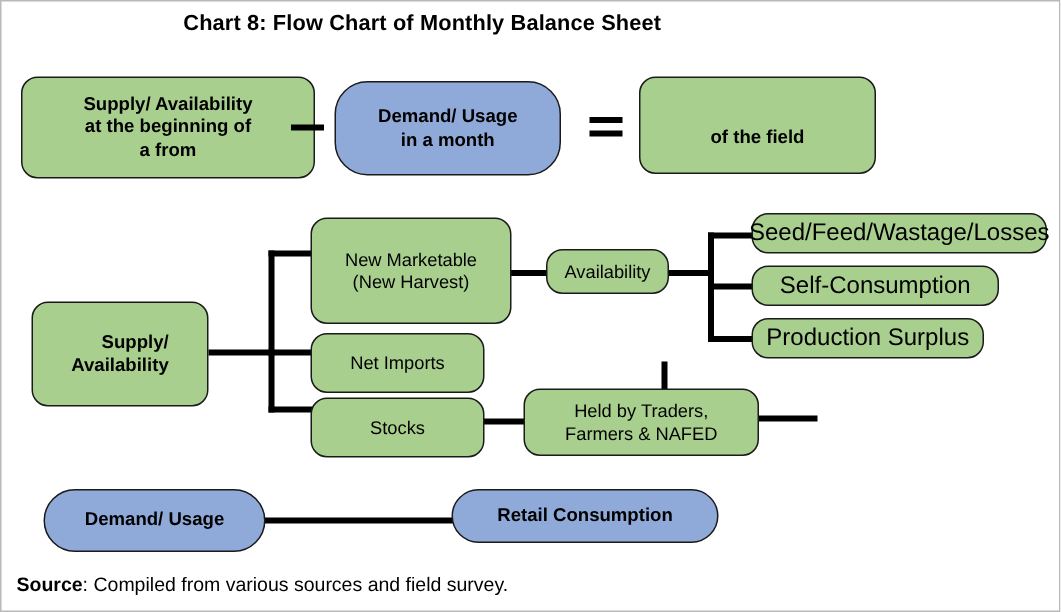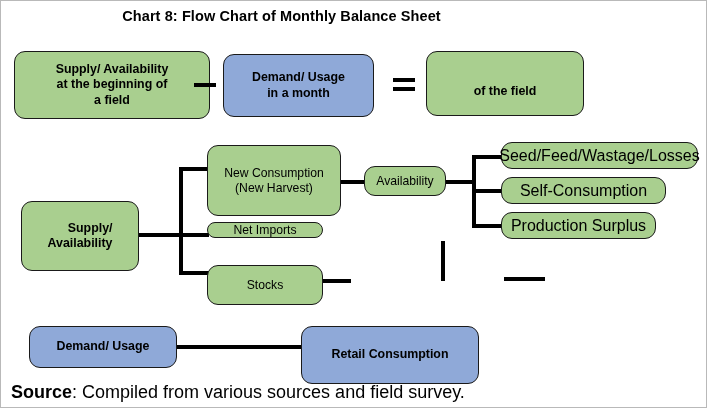--- a/index.html
+++ b/index.html
@@ -37,21 +37,21 @@
     border-radius: 11px;
     display: flex;
     align-items: center;
     justify-content: center;
     text-align: center;
     color: #000000;
     line-height: 1.22;
     padding: 2px 4px;
   }
   .green { background: #a9cf8f; }
-  .blue  { background: #8fa9d8; }
+  .blue  { background: #8fa9d8; border-radius: 22px; }
   .bold  { font-weight: bold; }
   .f12  { font-size: 12.2px; }
   .f12b { font-size: 12.4px; }
   .f115 { font-size: 16px; }
 
   .conn {
     position: absolute;
     background: #000000;
   }
   .op {
@@ -67,38 +67,38 @@
   }
   .op-eq-top, .op-eq-bot {
     width: 22px;
     height: 4px;
     background: #000000;
   }
   .source {
     position: absolute;
     left: 10px;
     top: 381px;
-    font-size: 18px;
+    font-size: 13px;
     color: #000000;
     white-space: nowrap;
   }
   .source b { font-weight: bold; }
 </style>
 </head>
 <body>
 
 <div id="page">
 
   <div class="title">Chart 8: Flow Chart of Monthly Balance Sheet</div>
 
   <div class="box green bold f12b" style="left:13px; top:50px; width:196px; height:68px;">
     <div>
       <span>Supply/ Availability</span><br>
       <span>at the beginning of</span><br>
-      <span>a field</span>
+      <span>a from</span>
     </div>
   </div>
 
   <div class="op op-minus" style="left:193px; top:82px;"></div>
 
   <div class="box blue bold f12b" style="left:222px; top:53px; width:151px; height:63px;">
     <div>
       <span>Demand/ Usage</span><br>
       <span>in a month</span>
     </div>
@@ -138,26 +138,26 @@
 
   <div class="box green bold f12b" style="left:20px; top:200px; width:118px; height:70px;text-align:right;">
     <div>
       <span>Supply/</span><br>
       <span>Availability</span>
     </div>
   </div>
 
   <div class="box green f12" style="left:206px; top:144px; width:134px; height:71px;">
     <div>
-      <span>New Consumption</span><br>
+      <span>New Marketable</span><br>
       <span>(New Harvest)</span>
     </div>
   </div>
 
-  <div class="box green f12" style="left:206px; top:221px; width:116px; height:16px;">
+  <div class="box green f12" style="left:206px; top:221px; width:116px; height:40px;">
     <span>Net Imports</span>
   </div>
 
   <div class="box green f12" style="left:206px; top:264px; width:116px; height:40px;">
     <span>Stocks</span>
   </div>
 
   <div class="box green f12" style="left:363px; top:165px; width:82px; height:30px;">
     <span>Availability</span>
   </div>
@@ -167,26 +167,32 @@
   </div>
 
   <div class="box green f115" style="left:500px; top:176px; width:165px; height:27px;">
     <span>Self-Consumption</span>
   </div>
 
   <div class="box green f115" style="left:500px; top:211px; width:155px; height:27px;">
     <span>Production Surplus</span>
   </div>
 
+  <div class="box green f12" style="left:348px; top:258px; width:157px; height:45px;">
+    <div>
+      <span>Held by Traders,</span><br>
+      <span>Farmers &amp; NAFED</span>
+    </div>
+  </div>
 
   <div class="conn" style="left:174px; top:344px; width:128px; height:4px;"></div>
 
   <div class="box blue bold f12b" style="left:28px; top:325px; width:148px; height:42px;">
     <span>Demand/ Usage</span>
   </div>
 
-  <div class="box blue bold f12b" style="left:300px; top:325px; width:178px; height:58px;">
+  <div class="box blue bold f12b" style="left:300px; top:325px; width:178px; height:36px;">
     <span>Retail Consumption</span>
   </div>
 
   <div class="source"><b>Source</b><span>: Compiled from various sources and field survey.</span></div>
 
 </div>
 
 </body></html>

